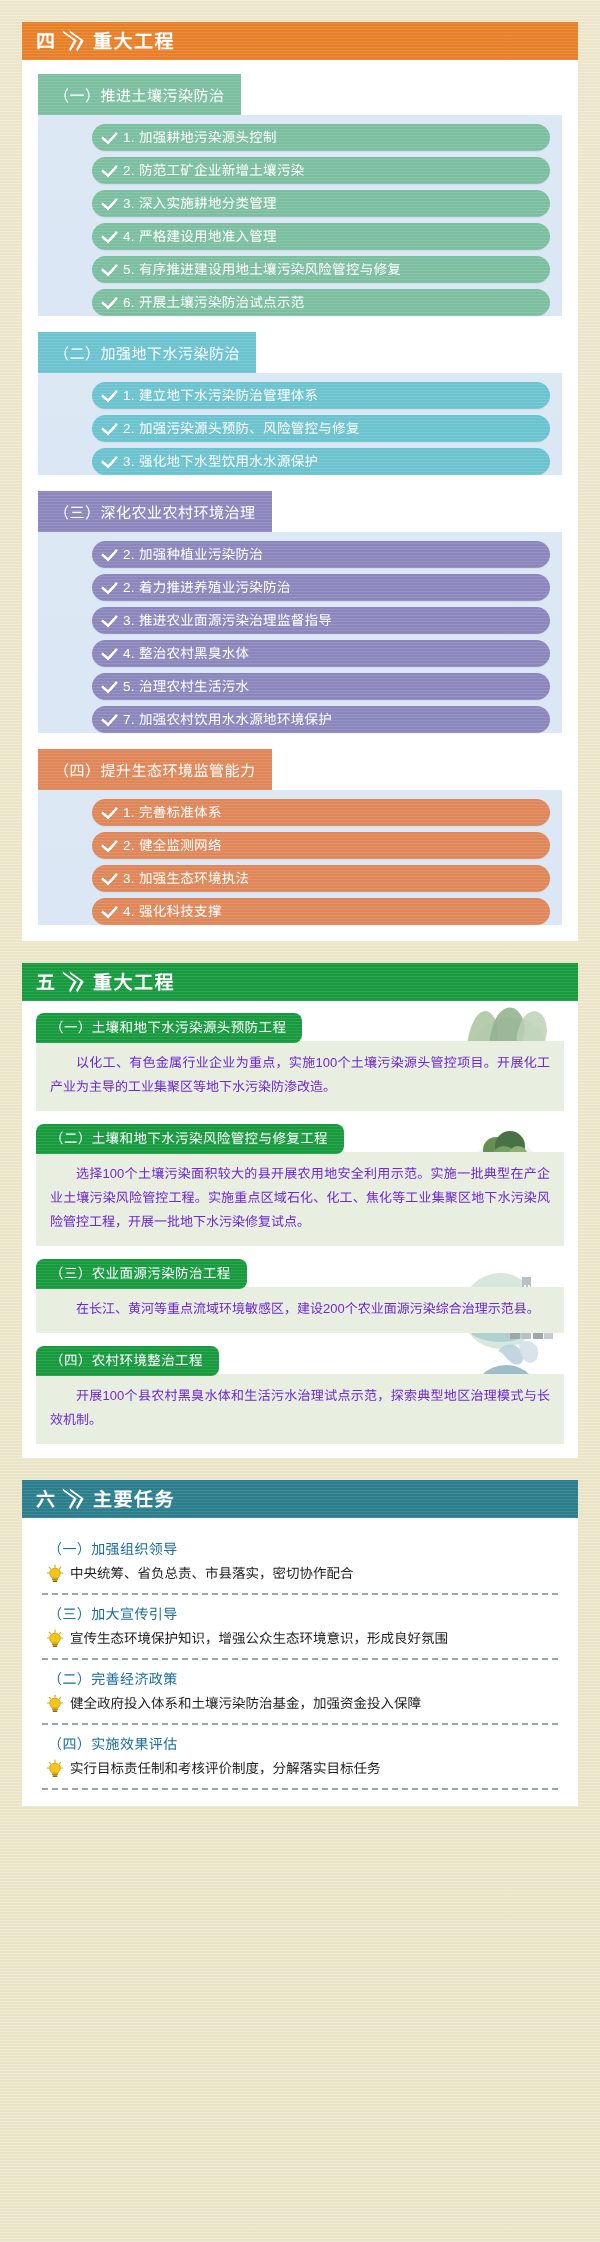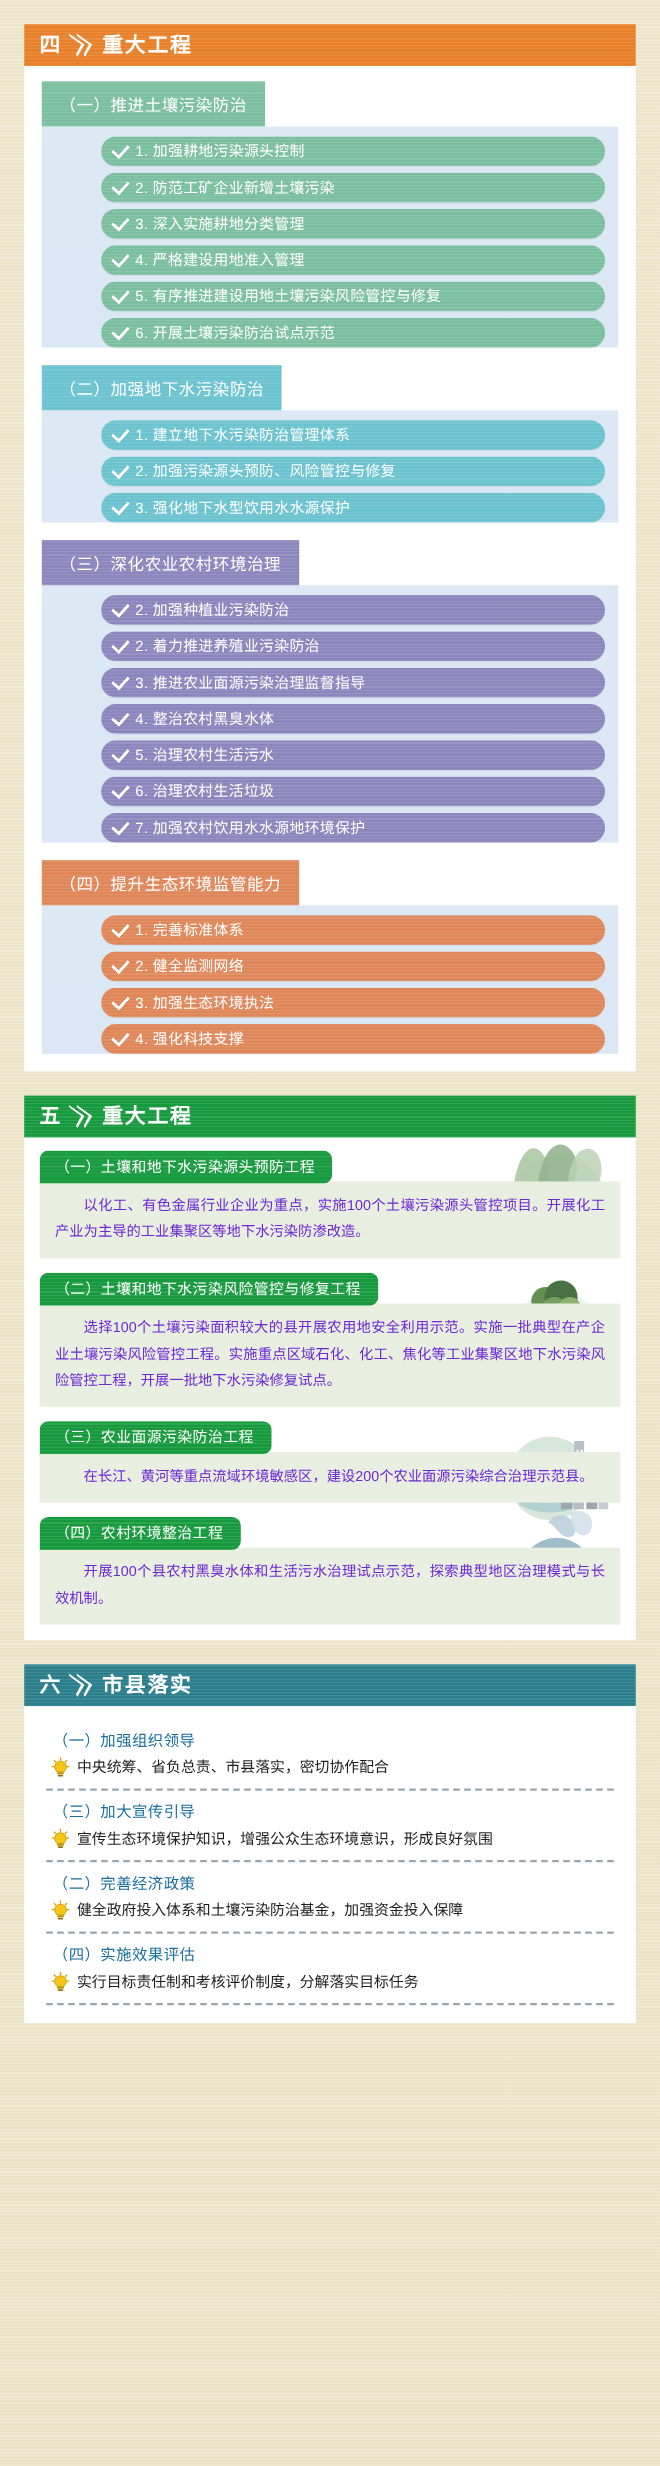--- a/index.html
+++ b/index.html
@@ -311,24 +311,20 @@
               <span class="check"></span>
               <span class="pill-text">3. 推进农业面源污染治理监督指导</span>
             </div>
           <div class="pill" style="--pill-color:#8b87bd">
               <span class="check"></span>
               <span class="pill-text">4. 整治农村黑臭水体</span>
             </div>
           <div class="pill" style="--pill-color:#8b87bd">
               <span class="check"></span>
               <span class="pill-text">5. 治理农村生活污水</span>
-            </div>
-          <div class="pill" style="--pill-color:#8b87bd">
-              <span class="check"></span>
-              <span class="pill-text">6. 治理农村生活垃圾</span>
             </div>
           <div class="pill" style="--pill-color:#8b87bd">
               <span class="check"></span>
               <span class="pill-text">7. 加强农村饮用水水源地环境保护</span>
             </div>
         </div>
       </div>
 
       <div class="h-spacer-16"></div>
 
@@ -444,21 +440,21 @@
 
     </div>
   </div>
 
   <div class="panel-gap"></div>
 
   <div class="panel" style="margin-bottom:22px">
     <div class="section-bar" style="--bar-color:#2b7e8c">
       <span class="section-num">六</span>
       <span class="chev"></span>
-      <span class="section-title">市县落实</span>
+      <span class="section-title">主要任务</span>
     </div>
 
     <div class="safe-wrap">
 
       <div class="safe-item">
         <div class="safe-title">（一）加强组织领导</div>
         <div class="safe-row">
           <svg class="bulb" viewBox="0 0 18 20">
             <g stroke="#e0a500" stroke-width="1.2" stroke-linecap="round">
               <line x1="9" y1="1" x2="9" y2="3.2"></line>

